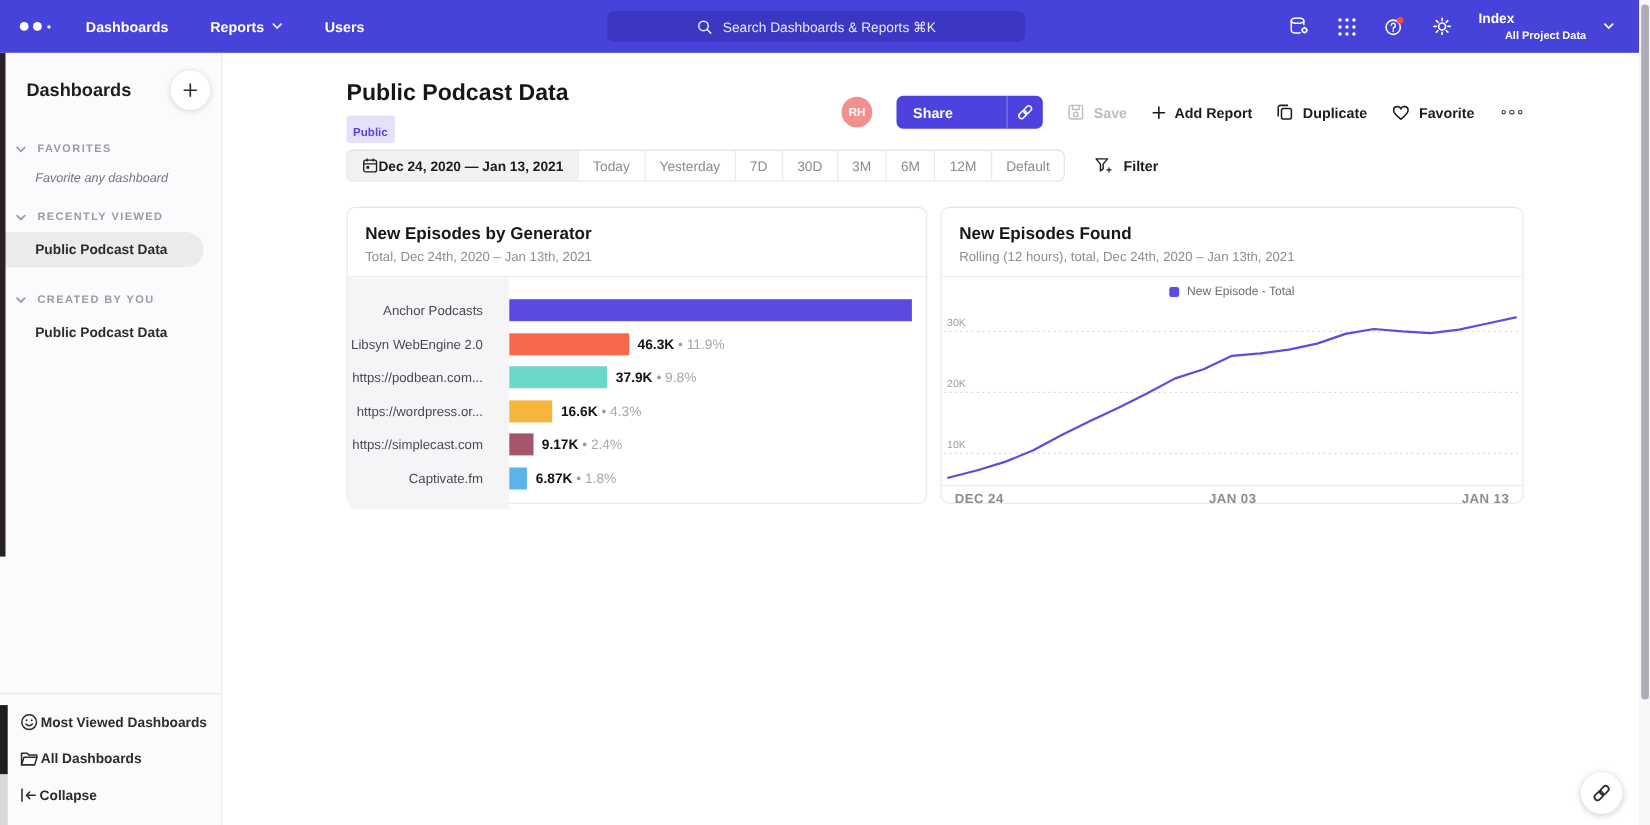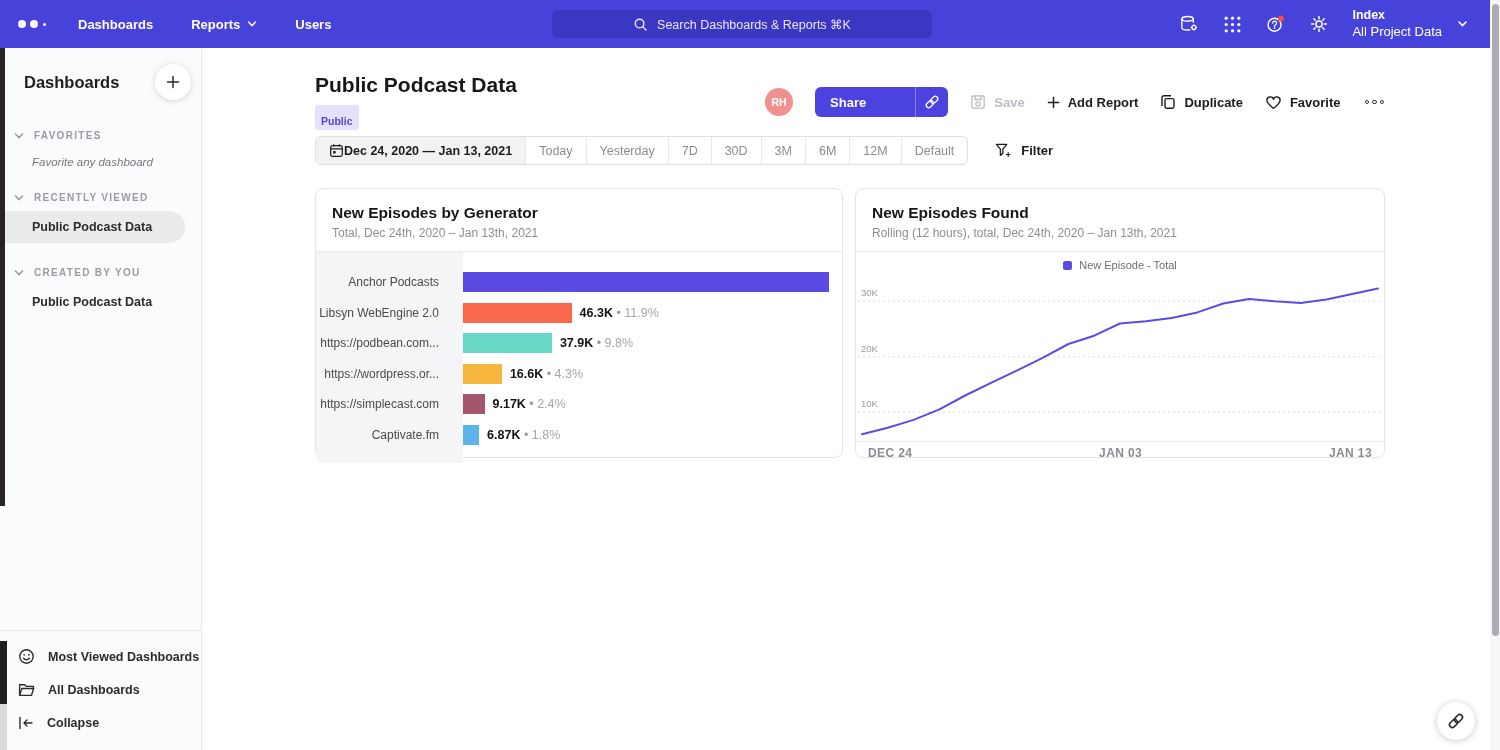--- a/index.html
+++ b/index.html
@@ -13,41 +13,41 @@
   .logo .d1, .logo .d2 { width:8px; height:8px; }
   .logo .d3 { width:3px; height:3px; margin-left:1px; }
   .nav-items { display:flex; margin-left:32px; gap:38px; }
   .nav-item { color:#fff; font-size:13px; font-weight:600; display:flex; align-items:center; gap:7px; cursor:pointer; }
   .nav-item svg { opacity:.9; }
   .search { position:absolute; left:552px; top:10px; width:380px; height:28px; background:#3c37c2; border-radius:6px; display:flex; align-items:center; justify-content:center; gap:9px; color:rgba(255,255,255,.88); font-size:12.5px; cursor:text; }
   .nav-right { position:absolute; right:22px; top:0; height:48px; display:flex; align-items:center; gap:23px; color:#fff; }
   .nav-icon { display:flex; align-items:center; justify-content:center; cursor:pointer; position:relative; }
   .project { display:flex; flex-direction:column; line-height:1.3; cursor:pointer; }
   .p-name { font-size:12.5px; font-weight:700; }
-  .p-scope { font-size:13px; font-weight:400; }
+  .p-scope { font-size:10px; font-weight:700;margin-left:24px; }
   .proj-chev { margin-left:-8px; cursor:pointer; }
 
   
   .scroll-track { position:absolute; right:0; top:0; width:10px; height:750px; background:#f7f6f9; z-index:6; }
   .scroll-thumb { position:absolute; right:1px; top:4px; width:7px; height:632px; border-radius:4px; background:#adabb5; }
 
   
   .sidebar { position:absolute; left:0; top:48px; width:202px; bottom:0; background:#fbfafc; border-right:1px solid #eae9ed; z-index:2; }
   .sb-head { display:flex; align-items:center; justify-content:space-between; padding:16px 10px 0 24px; }
   .sb-title { font-size:16.5px; font-weight:700; color:#1d1d1f; }
   .add-btn { width:36px; height:36px; border-radius:50%; background:#fff; box-shadow:0 1px 6px rgba(0,0,0,.16); display:flex; align-items:center; justify-content:center; cursor:pointer; }
   #sidebar-sections { margin-top:30px; }
   .sb-section { margin-bottom:24px; }
   .sec-head { display:flex; align-items:center; gap:10px; padding-left:14px; color:#9b9aa3; font-size:10px; font-weight:700; letter-spacing:1.3px; cursor:pointer; }
   .sec-note { font-style:italic; color:#77767d; font-size:11.5px; padding:15px 0 0 32px; }
   .sec-items { margin-top:8px; }
   .sb-item { height:32px; line-height:32px; padding-left:32px; font-size:12.5px; color:#2c2c2e; font-weight:600; cursor:pointer; white-space:nowrap; }
   .sb-item.active { background:#ebeaed; border-radius:0 18px 18px 0; margin-right:16px; }
   .sb-footer { position:absolute; bottom:0; left:0; right:0; border-top:1px solid #e7e6ea; padding:9px 0 11px; background:#fbfafc; }
-  .sbf-item { display:flex; align-items:center; gap:13px; height:33px; padding-left:18px; font-size:12.5px; font-weight:600; color:#2c2c2e; cursor:pointer; }
+  .sbf-item { display:flex; align-items:center; gap:2px; height:33px; padding-left:18px; font-size:12.5px; font-weight:600; color:#2c2c2e; cursor:pointer; }
 
   
   .strip1 { position:absolute; left:0; top:48px; width:5px; height:458px; background:#282126; z-index:3; }
   .strip2 { position:absolute; left:0; top:641px; width:7px; height:63px; background:#1f1b1f; z-index:3; }
   .strip3 { position:absolute; left:0; top:704px; width:7px; height:46px; background:#d9d8db; z-index:3; }
 
   
   .main { position:absolute; left:202px; top:48px; right:10px; bottom:0; background:#fff; }
   .page-title { position:absolute; left:113px; top:25px; font-size:21px; font-weight:700; color:#17171a; }
   .badge { position:absolute; left:113px; top:57px; background:#e5e1fa; color:#5544d8; font-size:10.5px; font-weight:600; padding:10px 6px 3px; border-radius:3px; }

